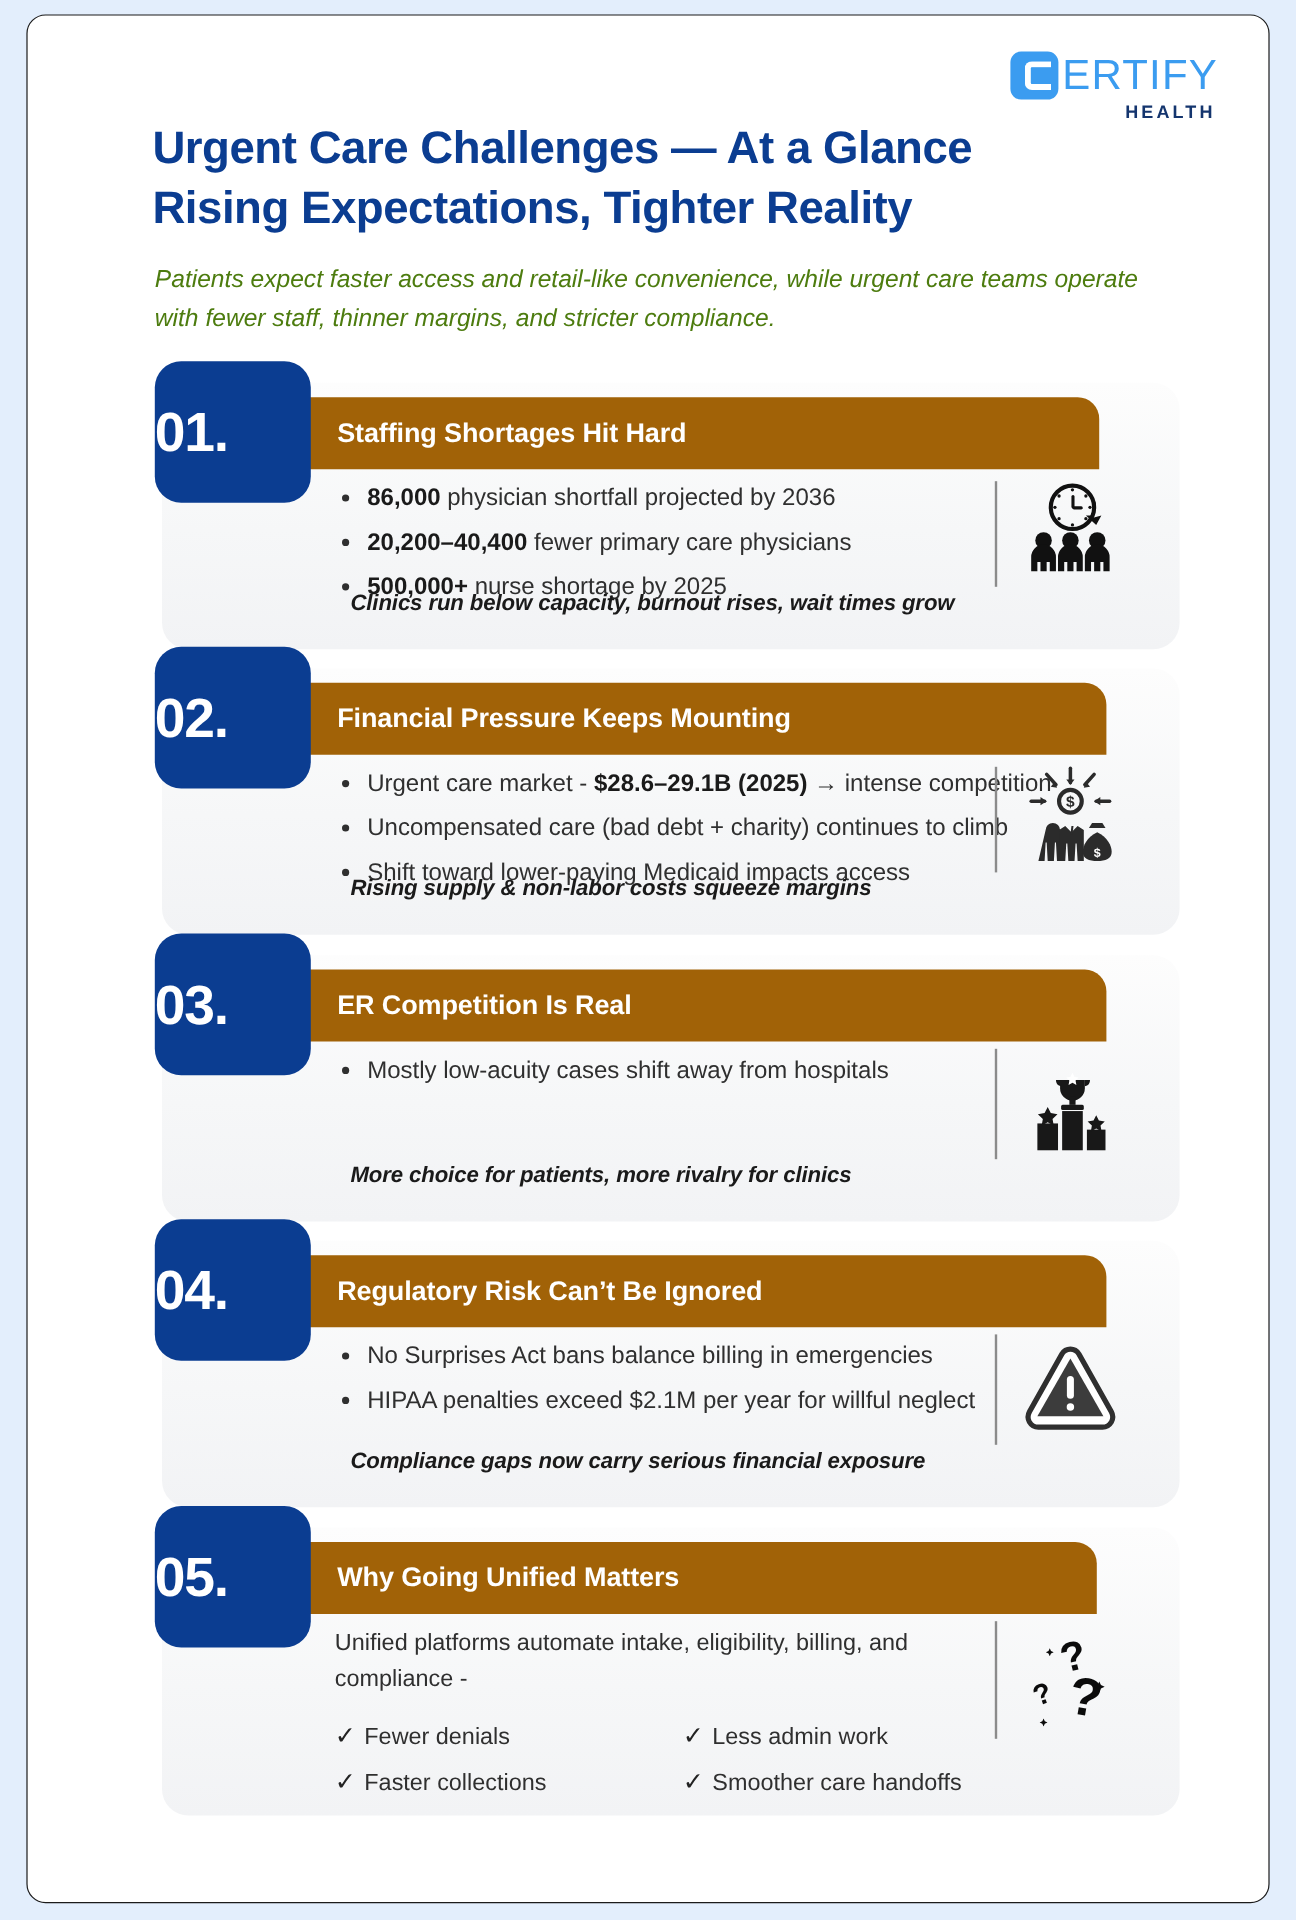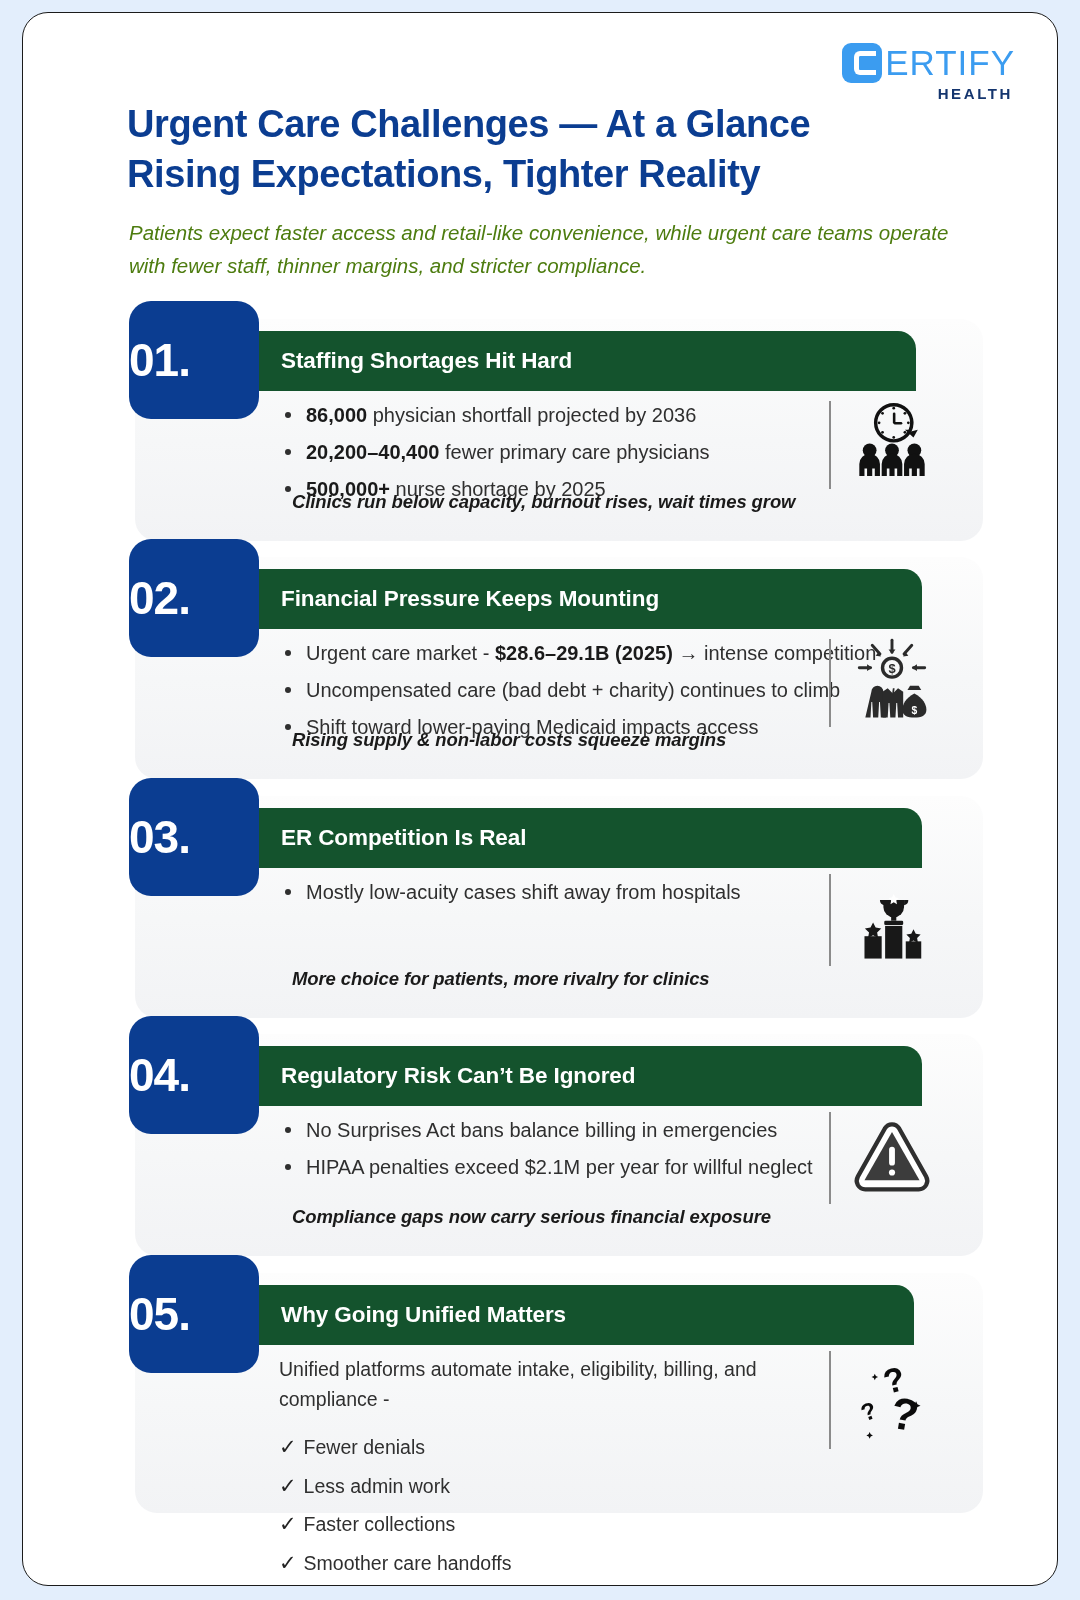--- a/index.html
+++ b/index.html
@@ -13,21 +13,21 @@
   }
 
   #page {
     position: absolute;
     left: 22px;
     top: 12px;
     width: 1036px;
     height: 1574px;
     background: #ffffff;
     border: 1.6px solid #1b1b1b;
-    border-radius: 26px;
+    border-radius: 16px;
     overflow: hidden;
   }
 
   
   .logo {
     position: absolute;
     right: 42px;
     top: 30px;
     text-align: right;
     user-select: none;
@@ -125,21 +125,21 @@
     color: #ffffff;
     font-size: 46px;
     font-weight: 800;
     letter-spacing: -1px;
   }
   .bar {
     position: absolute;
     left: 115px;
     top: 30px;
     height: 60px;
-    background: #14532d;
+    background: #a16207;
     border-radius: 0 18px 0 0;
     display: flex;
     align-items: center;
     z-index: 2;
   }
   .bar span {
     color: #ffffff;
     font-size: 22.5px;
     font-weight: 800;
     letter-spacing: -0.1px;
@@ -174,21 +174,20 @@
     font-size: 19.5px;
     line-height: 1.52;
     color: #2f2f2f;
     width: 500px;
   }
   .checks {
     display: flex;
     flex-wrap: wrap;
     margin-top: 17px;
     width: 580px;
-    flex-direction: column;
   }
   .checks .chk {
     width: 50%;
     font-size: 19.5px;
     line-height: 1.55;
     color: #2f2f2f;
     margin-bottom: 6px;
     white-space: nowrap;
   }
   .checks .chk .tick {

